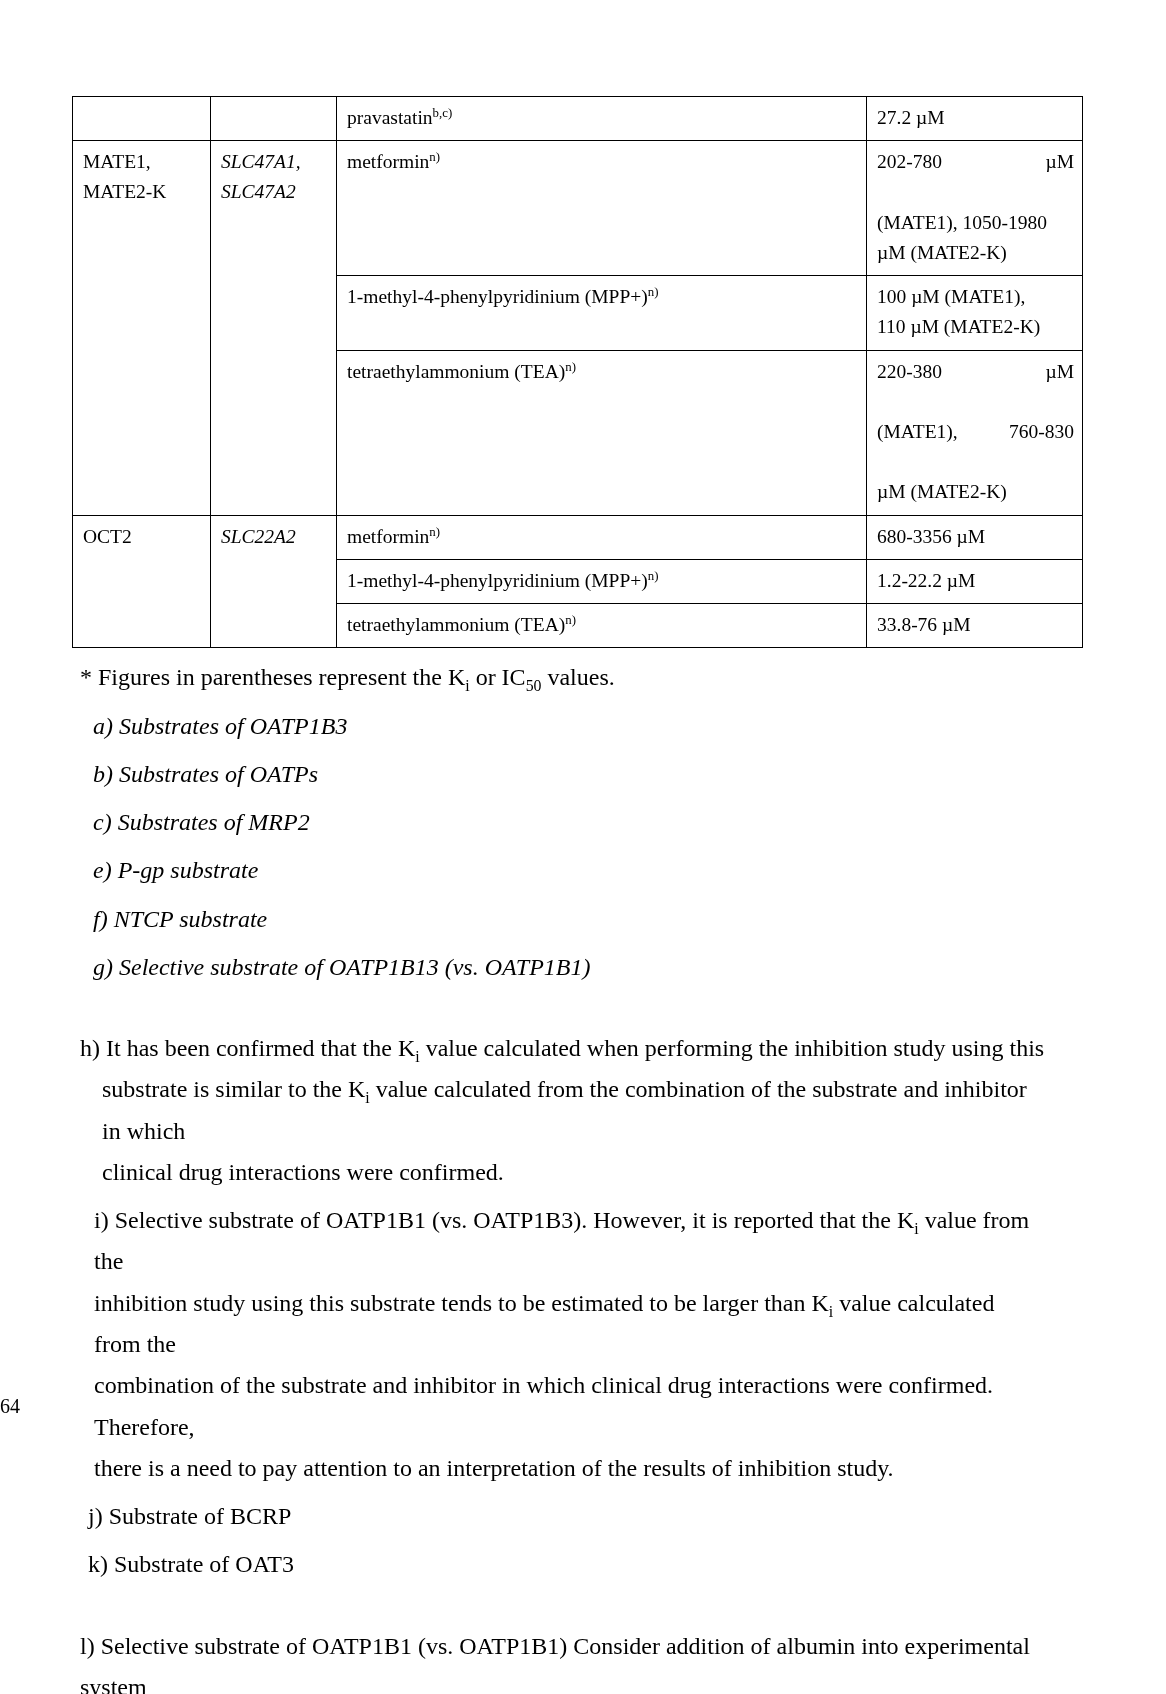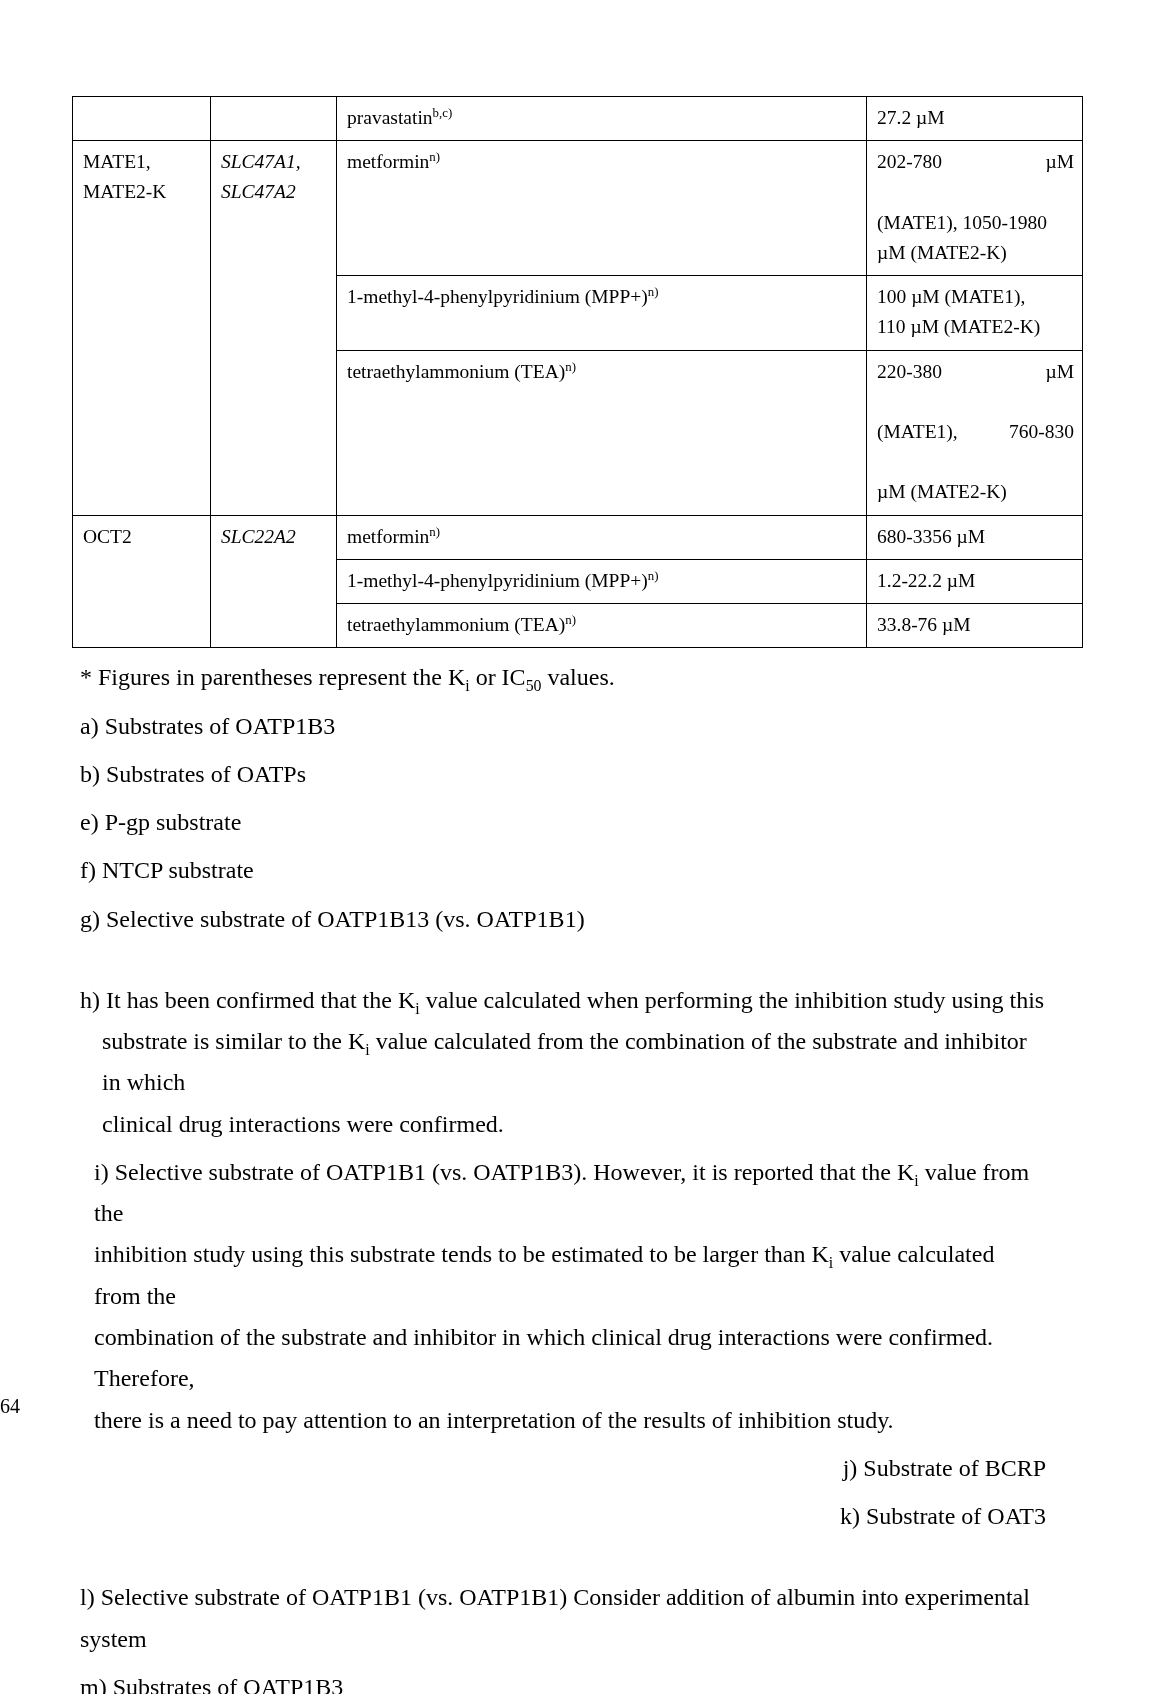--- a/index.html
+++ b/index.html
@@ -58,28 +58,28 @@
   .notes {
     margin-top: 9px;
     font-size: 24px;
     line-height: 1.72;
   }
   .note {
     margin: 0 0 7px 0;
     padding: 0;
   }
   .note.star { margin-left: 8px; }
-  .note.plain { margin-left: 8px; }
+  .note.plain { margin-left: 21px; font-style: italic; }
   .note.hang {
     margin-left: 8px;
     padding-left: 0;
     margin-top: 40px;
   }
   .note.hang .cont { display: block; margin-left: 22px; }
-  .note.indented { margin-left: 16px; text-align: right; }
+  .note.indented { margin-left: 16px; }
   .note.indented-block { margin-left: 22px; }
 
   .pagenum {
     position: absolute;
     left: 0;
     right: 0;
     top: 1395px;
     font-size: 20px;
   }
 </style>
@@ -156,20 +156,21 @@
       </tr>
     </tbody>
   </table>
 
   <div class="notes">
 
     <p class="note star"><span>* Figures in parentheses represent the K</span><sub>i</sub><span> or IC</span><sub>50</sub><span> values.</span></p>
 
     <p class="note plain">a) Substrates of OATP1B3</p>
     <p class="note plain">b) Substrates of OATPs</p>
+    <p class="note plain">c) Substrates of MRP2</p>
     <p class="note plain">e) P-gp substrate</p>
     <p class="note plain">f) NTCP substrate</p>
     <p class="note plain">g) Selective substrate of OATP1B13 (vs. OATP1B1)</p>
 
     <p class="note hang"><span>h) It has been confirmed that the K</span><sub>i</sub><span> value calculated when performing the inhibition study using this</span><span class="cont"><span>substrate is similar to the K</span><sub>i</sub><span> value calculated from the combination of the substrate and inhibitor in which</span></span><span class="cont">clinical drug interactions were confirmed.</span></p>
 
     <p class="note indented-block"><span>i) Selective substrate of OATP1B1 (vs. OATP1B3). However, it is reported that the K</span><sub>i</sub><span> value from the</span><span class="cont" style="display:block"><span>inhibition study using this substrate tends to be estimated to be larger than K</span><sub>i</sub><span> value calculated from the</span></span><span class="cont" style="display:block">combination of the substrate and inhibitor in which clinical drug interactions were confirmed. Therefore,</span><span class="cont" style="display:block">there is a need to pay attention to an interpretation of the results of inhibition study.</span></p>
 
     <p class="note indented">j) Substrate of BCRP</p>
     <p class="note indented">k) Substrate of OAT3</p>

